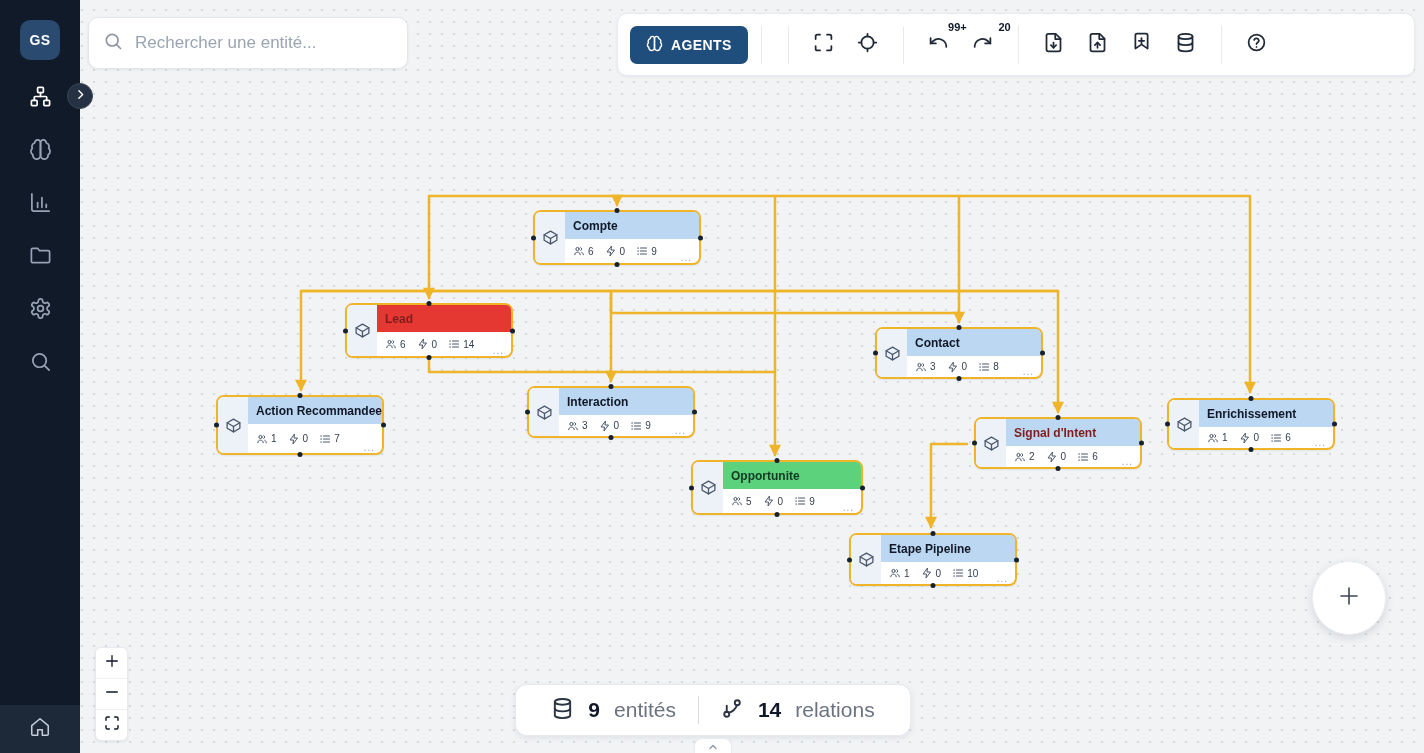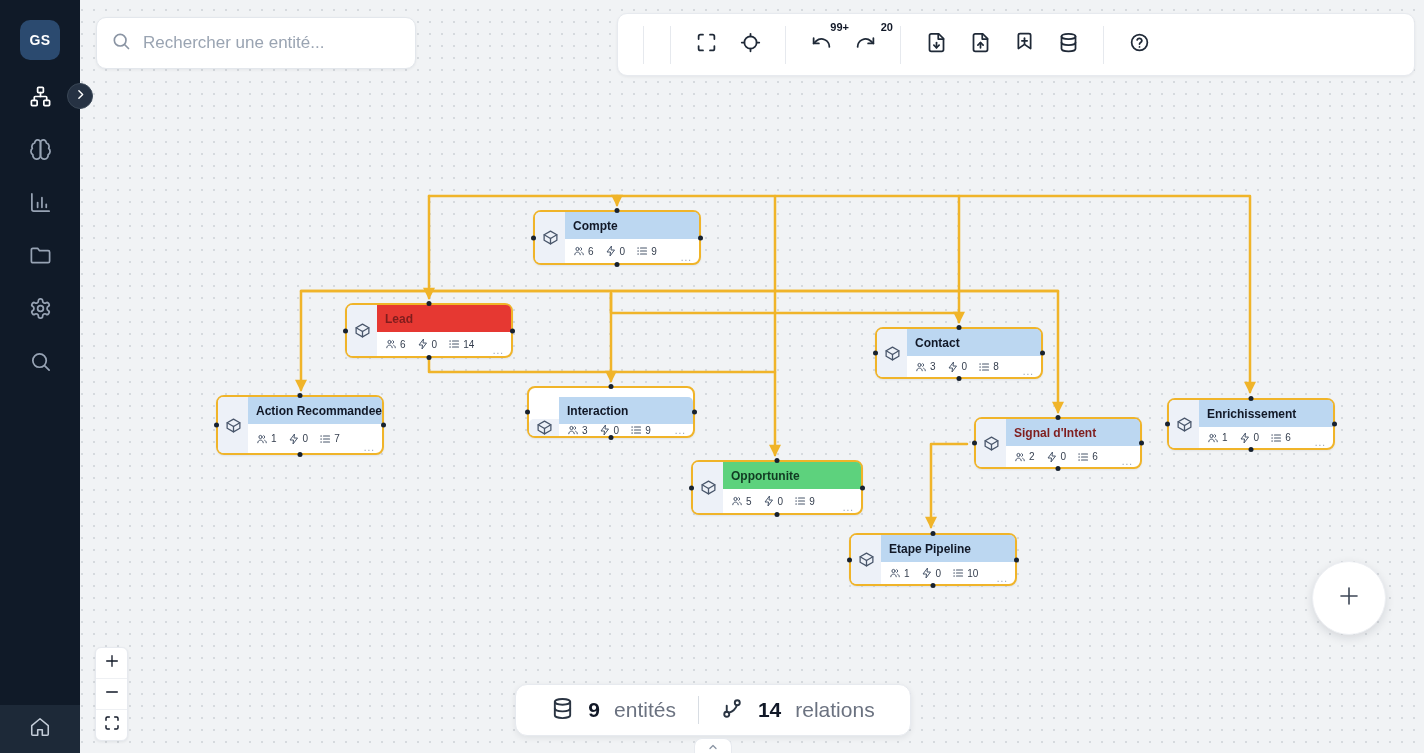--- a/index.html
+++ b/index.html
@@ -20,21 +20,21 @@
   .side-btn.active{color:#ffffff;}
   .side-btn svg{width:23px;height:23px;}
   .home-strip{position:absolute;left:0;bottom:0;width:80px;height:48px;background:#1d2938;
         display:flex;align-items:center;justify-content:center;color:#c3ccd8;}
   .home-strip svg{width:22px;height:22px;}
   .expand-btn{position:absolute;left:67px;top:83px;width:24px;height:24px;border-radius:50%;
         background:#263243;border:1px solid #3a4756;color:#fff;display:flex;align-items:center;
         justify-content:center;z-index:40;cursor:pointer;}
   .expand-btn svg{width:13px;height:13px;}
   
-  .search-box{position:absolute;left:96px;top:17px;width:320px;height:52px;background:#fff;
+  .search-box{position:absolute;left:88px;top:17px;width:320px;height:52px;background:#fff;
         border:1px solid #e3e7ec;border-radius:10px;box-shadow:0 1px 3px rgba(16,24,40,.06);
         display:flex;align-items:center;padding:0 14px;box-sizing:border-box;z-index:20;}
   .search-box svg{width:20px;height:20px;color:#8a94a3;flex:none;}
   .search-box input{border:0;outline:0;background:transparent;margin-left:10px;width:100%;
         font-size:17px;color:#1f2937;font-family:"Liberation Sans",sans-serif;}
   .search-box input::placeholder{color:#9aa4b2;}
   
   .toolbar{position:absolute;left:617px;top:13px;width:798px;height:63px;background:#fff;
         border:1px solid #e7eaef;border-radius:10px;box-shadow:0 1px 3px rgba(16,24,40,.06);
         display:flex;align-items:center;padding:0 12px;box-sizing:border-box;z-index:20;}
@@ -243,21 +243,21 @@
                 </svg>
               </span>7</span>
           </div>
           <span class="node-more">...</span>
         </div>
         <span class="handle h-top"></span>
         <span class="handle h-bottom"></span>
         <span class="handle h-left"></span>
         <span class="handle h-right"></span>
       </div>
-      <div class="node" style="left: 527px; top: 386px; width: 168px; height: 52px; border-color: rgb(240, 180, 41); align-items: flex-end;">
+      <div class="node" style="left: 527px; top: 386px; width: 168px; height: 52px; border-color: rgb(240, 180, 41);">
         <div class="node-strip">
           <span style="display:flex">
             <svg width="17" height="17" viewBox="0 0 24 24" fill="none" stroke="currentColor" stroke-width="1.8" stroke-linecap="round" stroke-linejoin="round">
               <path d="M21 8.2 12 3 3 8.2v7.6L12 21l9-5.2Z"></path>
               <path d="M3 8.2 12 13.4 21 8.2"></path>
               <path d="M12 13.4V21"></path>
             </svg>
           </span>
         </div>
         <div class="node-body">
@@ -593,20 +593,29 @@
   <span>
     <svg viewBox="0 0 24 24" fill="none" stroke="currentColor" stroke-width="2" stroke-linecap="round" width="20" height="20">
         <circle cx="11" cy="11" r="7"></circle>
         <line x1="16.5" y1="16.5" x2="21" y2="21"></line>
       </svg>
   </span>
   <input type="text" placeholder="Rechercher une entité..." style="">
 </div>
 
 <div class="toolbar">
+  <div class="tb-btn" id="agents-btn" style="background: rgb(31, 78, 125);">
+    <span>
+      <svg viewBox="0 0 24 24" fill="none" stroke="currentColor" stroke-width="2" stroke-linecap="round" stroke-linejoin="round" width="17" height="17">
+          <path d="M12 5a3 3 0 1 0-5.997.125 4 4 0 0 0-2.526 5.77 4 4 0 0 0 .556 6.588A4 4 0 1 0 12 18Z"></path>
+          <path d="M12 5a3 3 0 1 1 5.997.125 4 4 0 0 1 2.526 5.77 4 4 0 0 1-.556 6.588A4 4 0 1 1 12 18Z"></path>
+        </svg>
+    </span>
+    <span>AGENTS</span>
+  </div>
   <div class="tb-divider"></div>
   <div class="tb-divider"></div>
   <div class="tb-icon">
     <span>
       <svg viewBox="0 0 24 24" fill="none" stroke="currentColor" stroke-width="2" stroke-linecap="round" stroke-linejoin="round" width="21" height="21">
           <path d="M8 3H5a2 2 0 0 0-2 2v3"></path>
           <path d="M21 8V5a2 2 0 0 0-2-2h-3"></path>
           <path d="M3 16v3a2 2 0 0 0 2 2h3"></path>
           <path d="M16 21h3a2 2 0 0 0 2-2v-3"></path>
         </svg>

